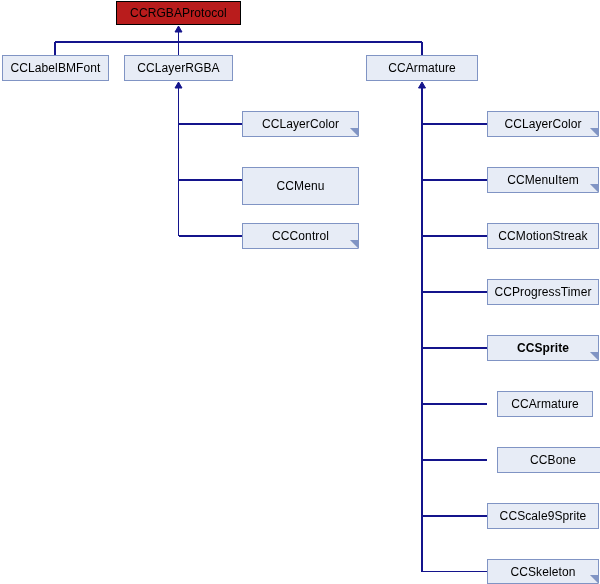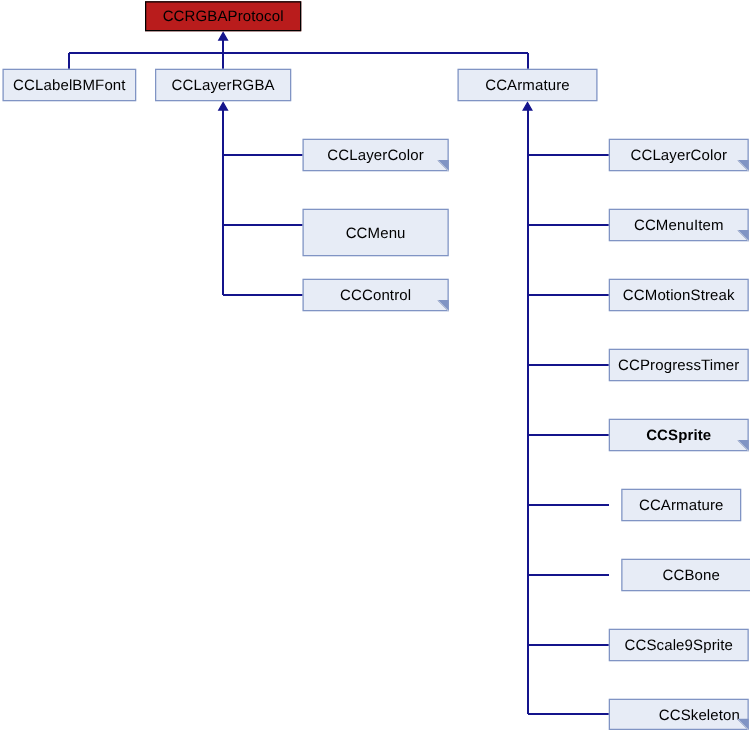--- a/index.html
+++ b/index.html
@@ -127,18 +127,18 @@
       </div>
       <div class="node" style="left: 497px; top: 391px; width: 96px; height: 26px;">
         <span class="label">CCArmature</span>
       </div>
       <div class="node" style="left: 497px; top: 447px; width: 112px; height: 26px;">
         <span class="label">CCBone</span>
       </div>
       <div class="node" style="left: 487px; top: 503px; width: 112px; height: 26px;">
         <span class="label">CCScale9Sprite</span>
       </div>
-      <div class="node folded" style="left: 487px; top: 559px; width: 112px; height: 25px; justify-content: flex-end;">
+      <div class="node folded" style="left: 487px; top: 559px; width: 112px; height: 25px;">
         <span class="label">CCSkeleton</span>
       </div>
     </div>
 
 </div>
 
 </body></html>

